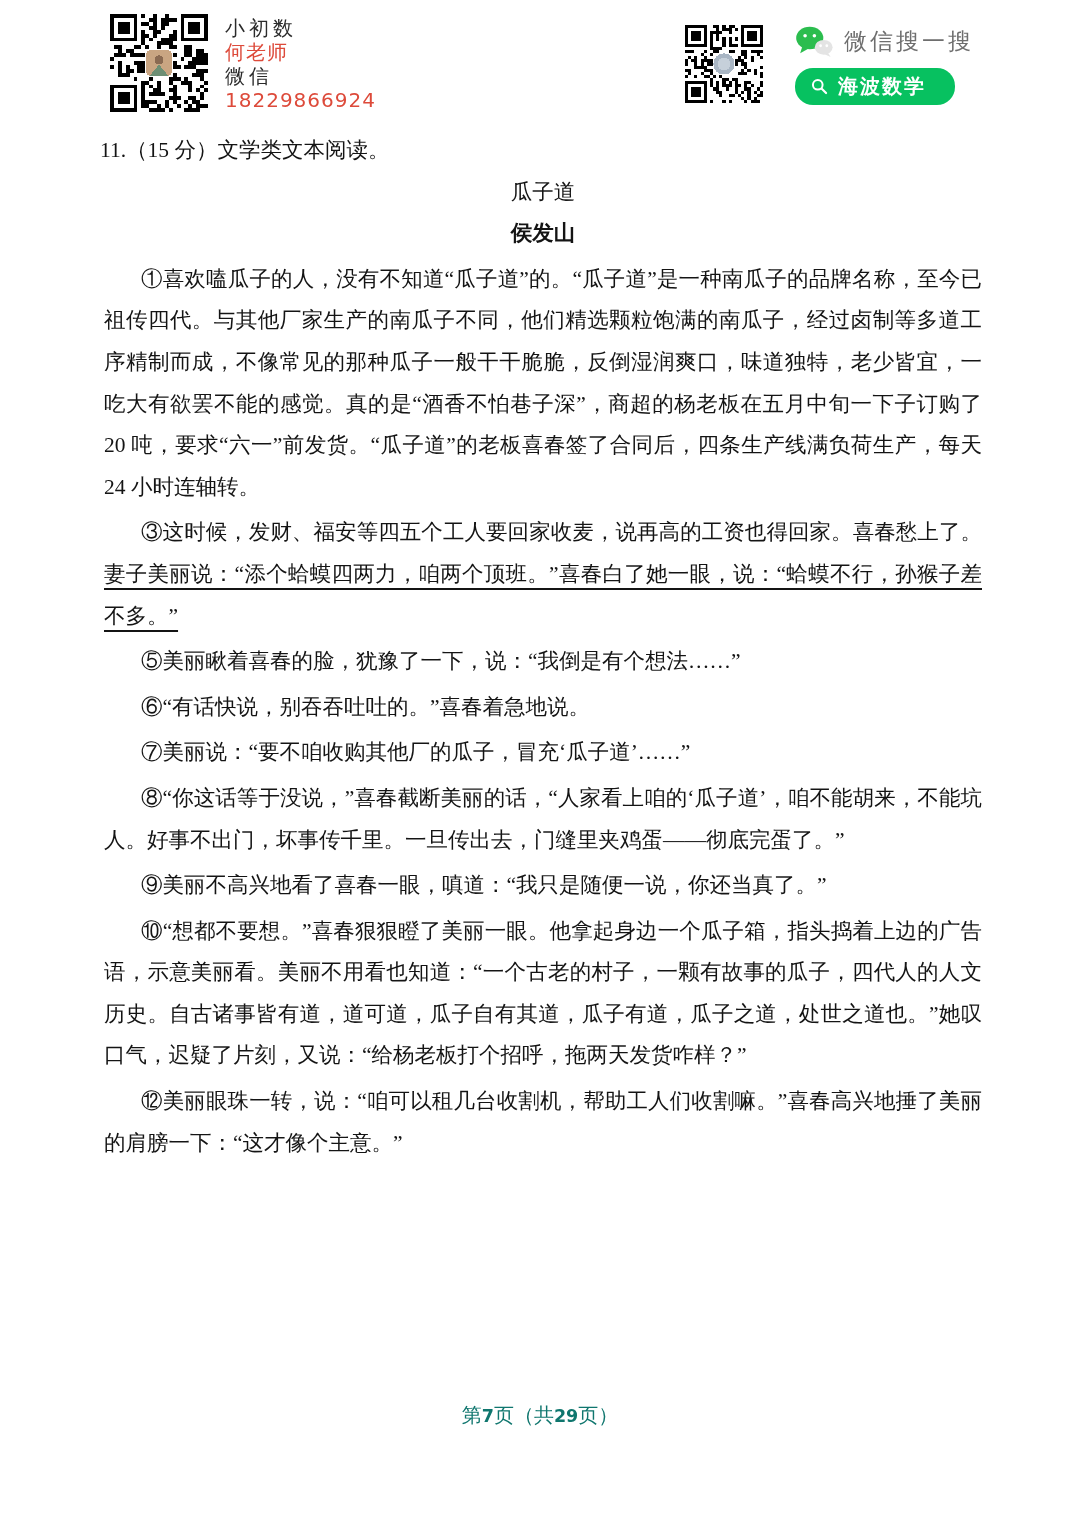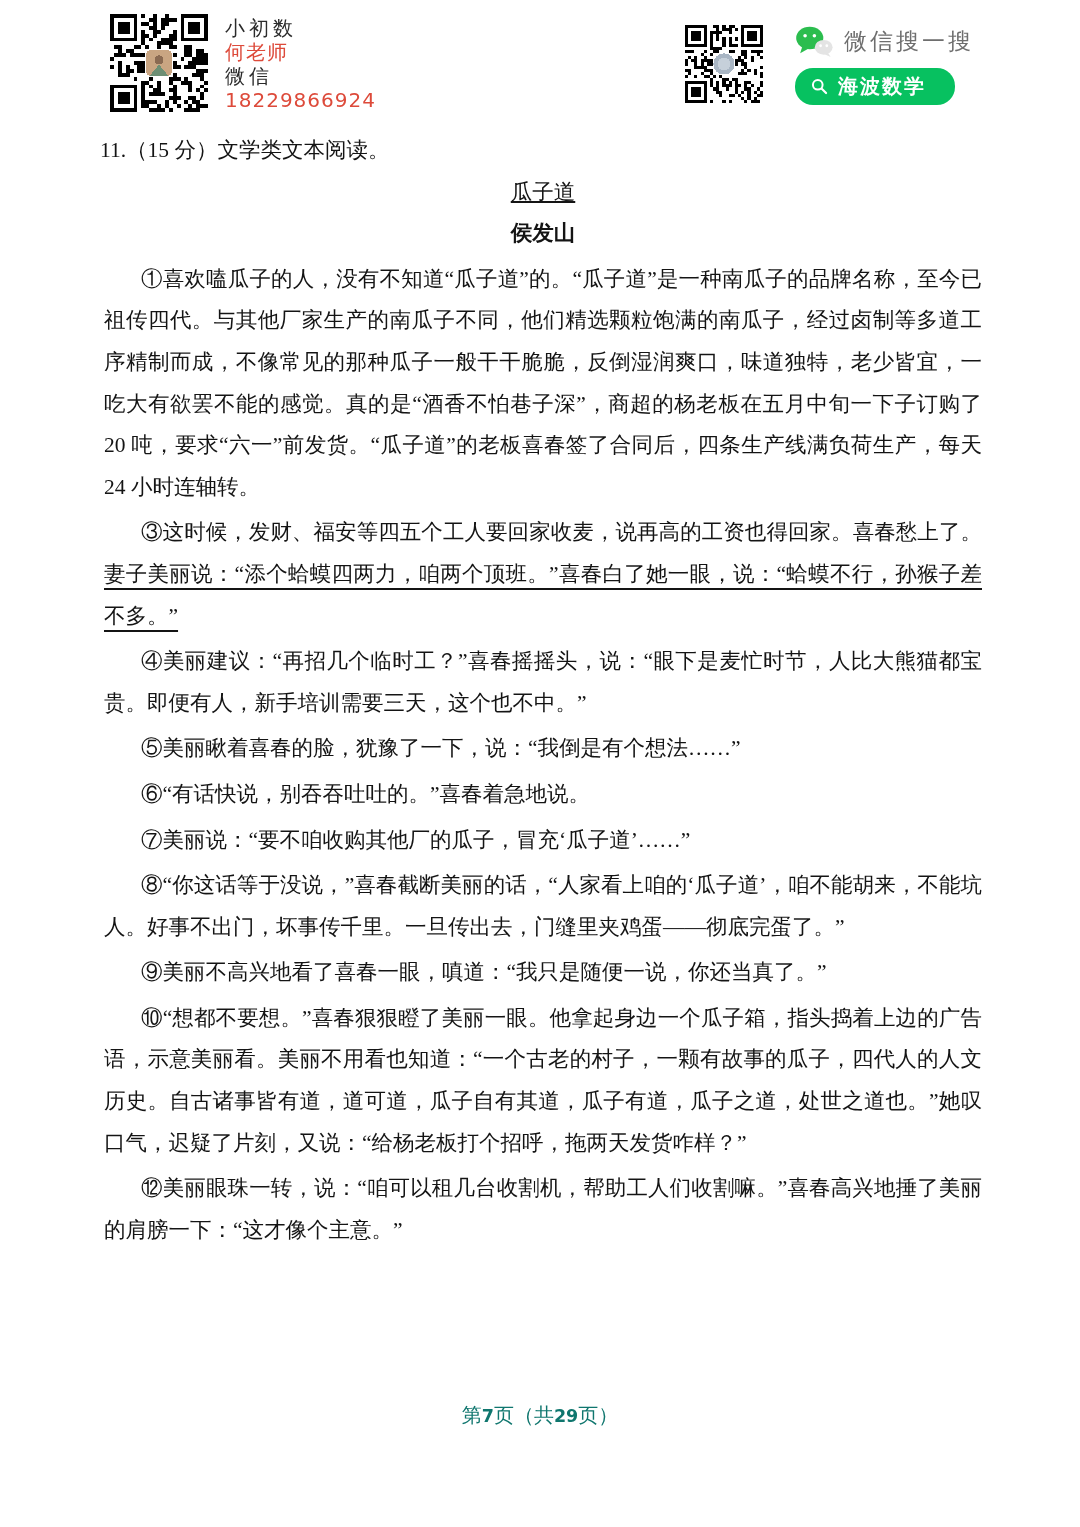--- a/index.html
+++ b/index.html
@@ -49,21 +49,21 @@
     font-size: 20px; font-weight: 600; letter-spacing: 2px;
   }
 
   
   .main {
     position: absolute; left: 100px; top: 130px; width: 886px;
     font-size: 21.5px; line-height: 41.6px;
     text-align: justify;
   }
   .q-line { margin: 0; text-align: left; }
-  .p-title { margin: 0; font-size: 21.5px; font-weight: normal; text-align: center; text-decoration: underline; }
+  .p-title { margin: 0; font-size: 21.5px; font-weight: normal; text-align: center; }
   .p-author { margin: 0; text-align: center; font-weight: bold; }
   .passage-body p { margin: 4px; text-indent: 37px; }
   .uline {
     text-decoration: underline;
     text-decoration-thickness: 1.5px;
     text-underline-offset: 7px;
   }
 
   
   .footer {
@@ -490,21 +490,20 @@
 
   </div>
 
   <div class="main">
     <p class="q-line">11.（15 分）文学类文本阅读。</p>
     <h2 class="p-title">瓜子道</h2>
     <p class="p-author">侯发山</p>
     <div class="passage-body">
         <p><span>①喜欢嗑瓜子的人，没有不知道“瓜子道”的。“瓜子道”是一种南瓜子的品牌名称，至今已祖传四代。与其他厂家生产的南瓜子不同，他们精选颗粒饱满的南瓜子，经过卤制等多道工序精制而成，不像常见的那种瓜子一般干干脆脆，反倒湿润爽口，味道独特，老少皆宜，一吃大有欲罢不能的感觉。真的是“酒香不怕巷子深”，商超的杨老板在五月中旬一下子订购了 20 吨，要求“六一”前发货。“瓜子道”的老板喜春签了合同后，四条生产线满负荷生产，每天 24 小时连轴转。</span></p>
         <p><span>③这时候，发财、福安等四五个工人要回家收麦，说再高的工资也得回家。喜春愁上了。</span><span class="uline">妻子美丽说：“添个蛤蟆四两力，咱两个顶班。”喜春白了她一眼，说：“蛤蟆不行，孙猴子差不多。”</span></p>
-        <p><span>④美丽建议：“再招几个临时工？”喜春摇摇头，说：“眼下是麦忙时节，人比大熊猫都宝贵。即便有人，新手培训需要三天，这个也不中。”</span></p>
         <p><span>⑤美丽瞅着喜春的脸，犹豫了一下，说：“我倒是有个想法……”</span></p>
         <p><span>⑥“有话快说，别吞吞吐吐的。”喜春着急地说。</span></p>
         <p><span>⑦美丽说：“要不咱收购其他厂的瓜子，冒充‘瓜子道’……”</span></p>
         <p><span>⑧“你这话等于没说，”喜春截断美丽的话，“人家看上咱的‘瓜子道’，咱不能胡来，不能坑人。好事不出门，坏事传千里。一旦传出去，门缝里夹鸡蛋——彻底完蛋了。”</span></p>
         <p><span>⑨美丽不高兴地看了喜春一眼，嗔道：“我只是随便一说，你还当真了。”</span></p>
         <p><span>⑩“想都不要想。”喜春狠狠瞪了美丽一眼。他拿起身边一个瓜子箱，指头捣着上边的广告语，示意美丽看。美丽不用看也知道：“一个古老的村子，一颗有故事的瓜子，四代人的人文历史。自古诸事皆有道，道可道，瓜子自有其道，瓜子有道，瓜子之道，处世之道也。”她叹口气，迟疑了片刻，又说：“给杨老板打个招呼，拖两天发货咋样？”</span></p>
         <p><span>⑫美丽眼珠一转，说：“咱可以租几台收割机，帮助工人们收割嘛。”喜春高兴地捶了美丽的肩膀一下：“这才像个主意。”</span></p>
       </div>
   </div>
 

